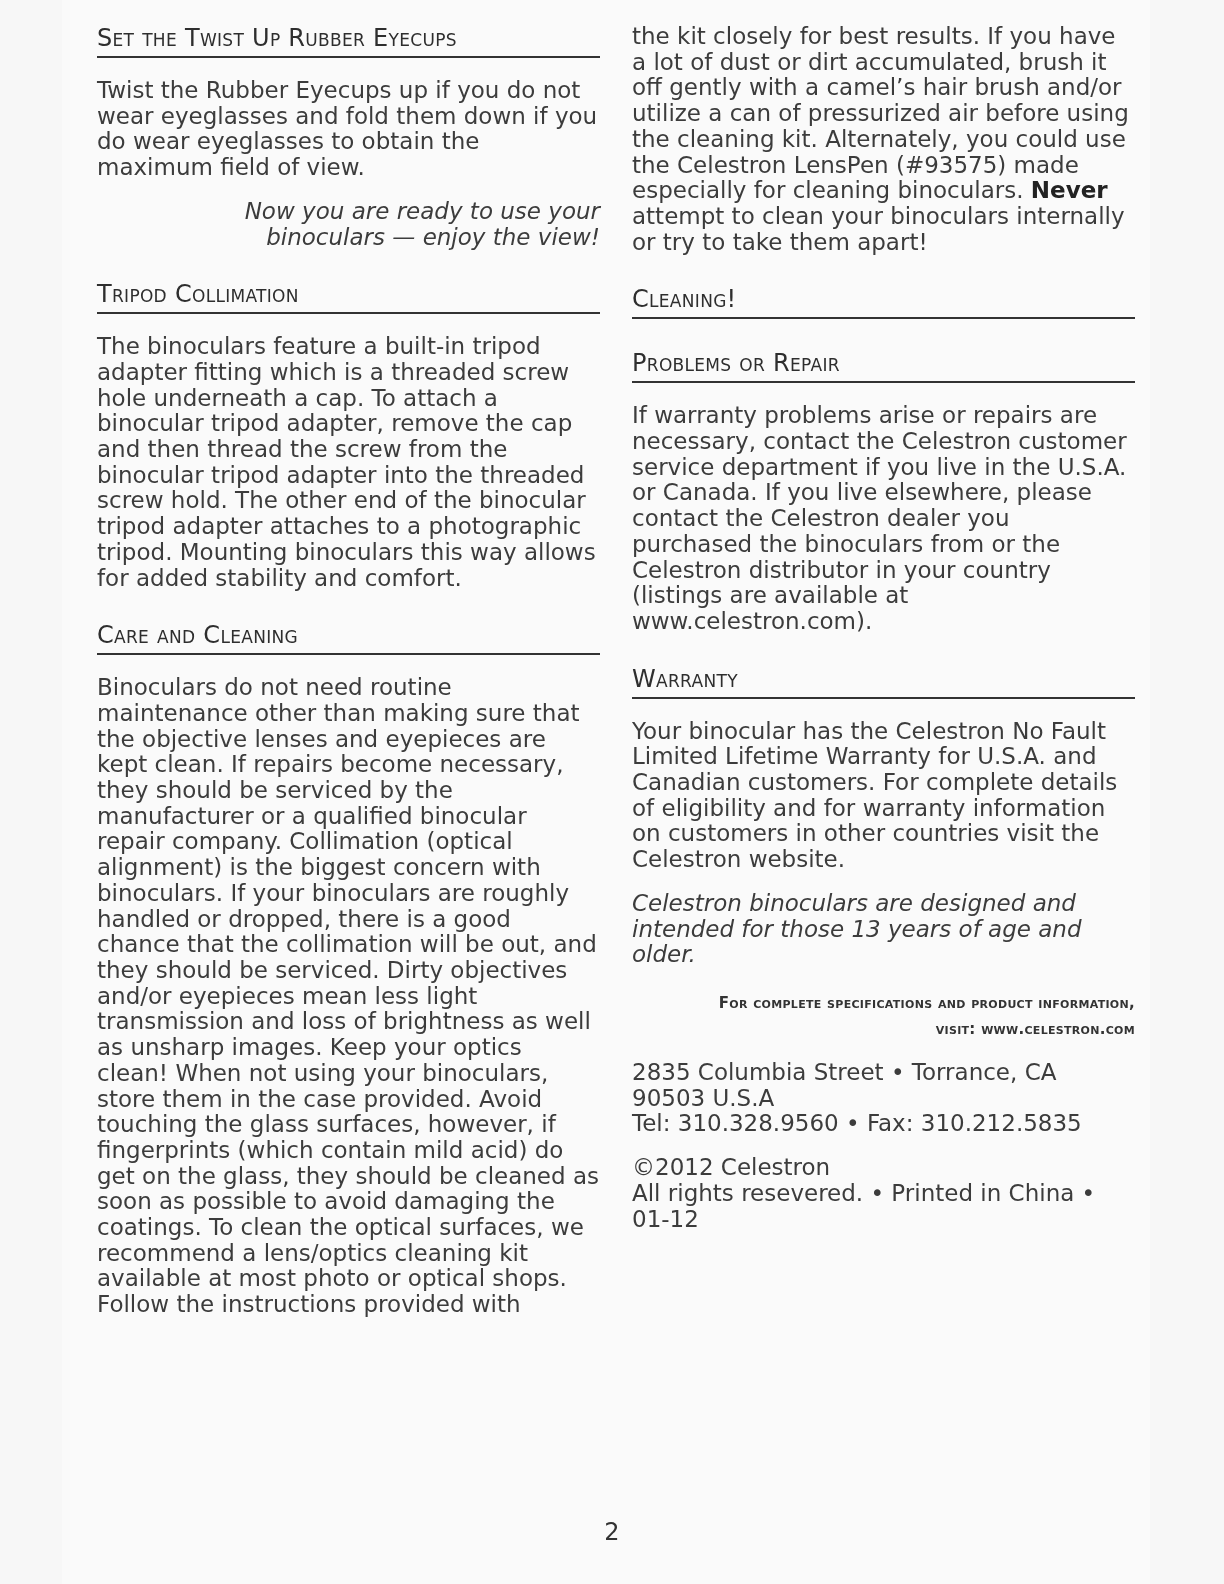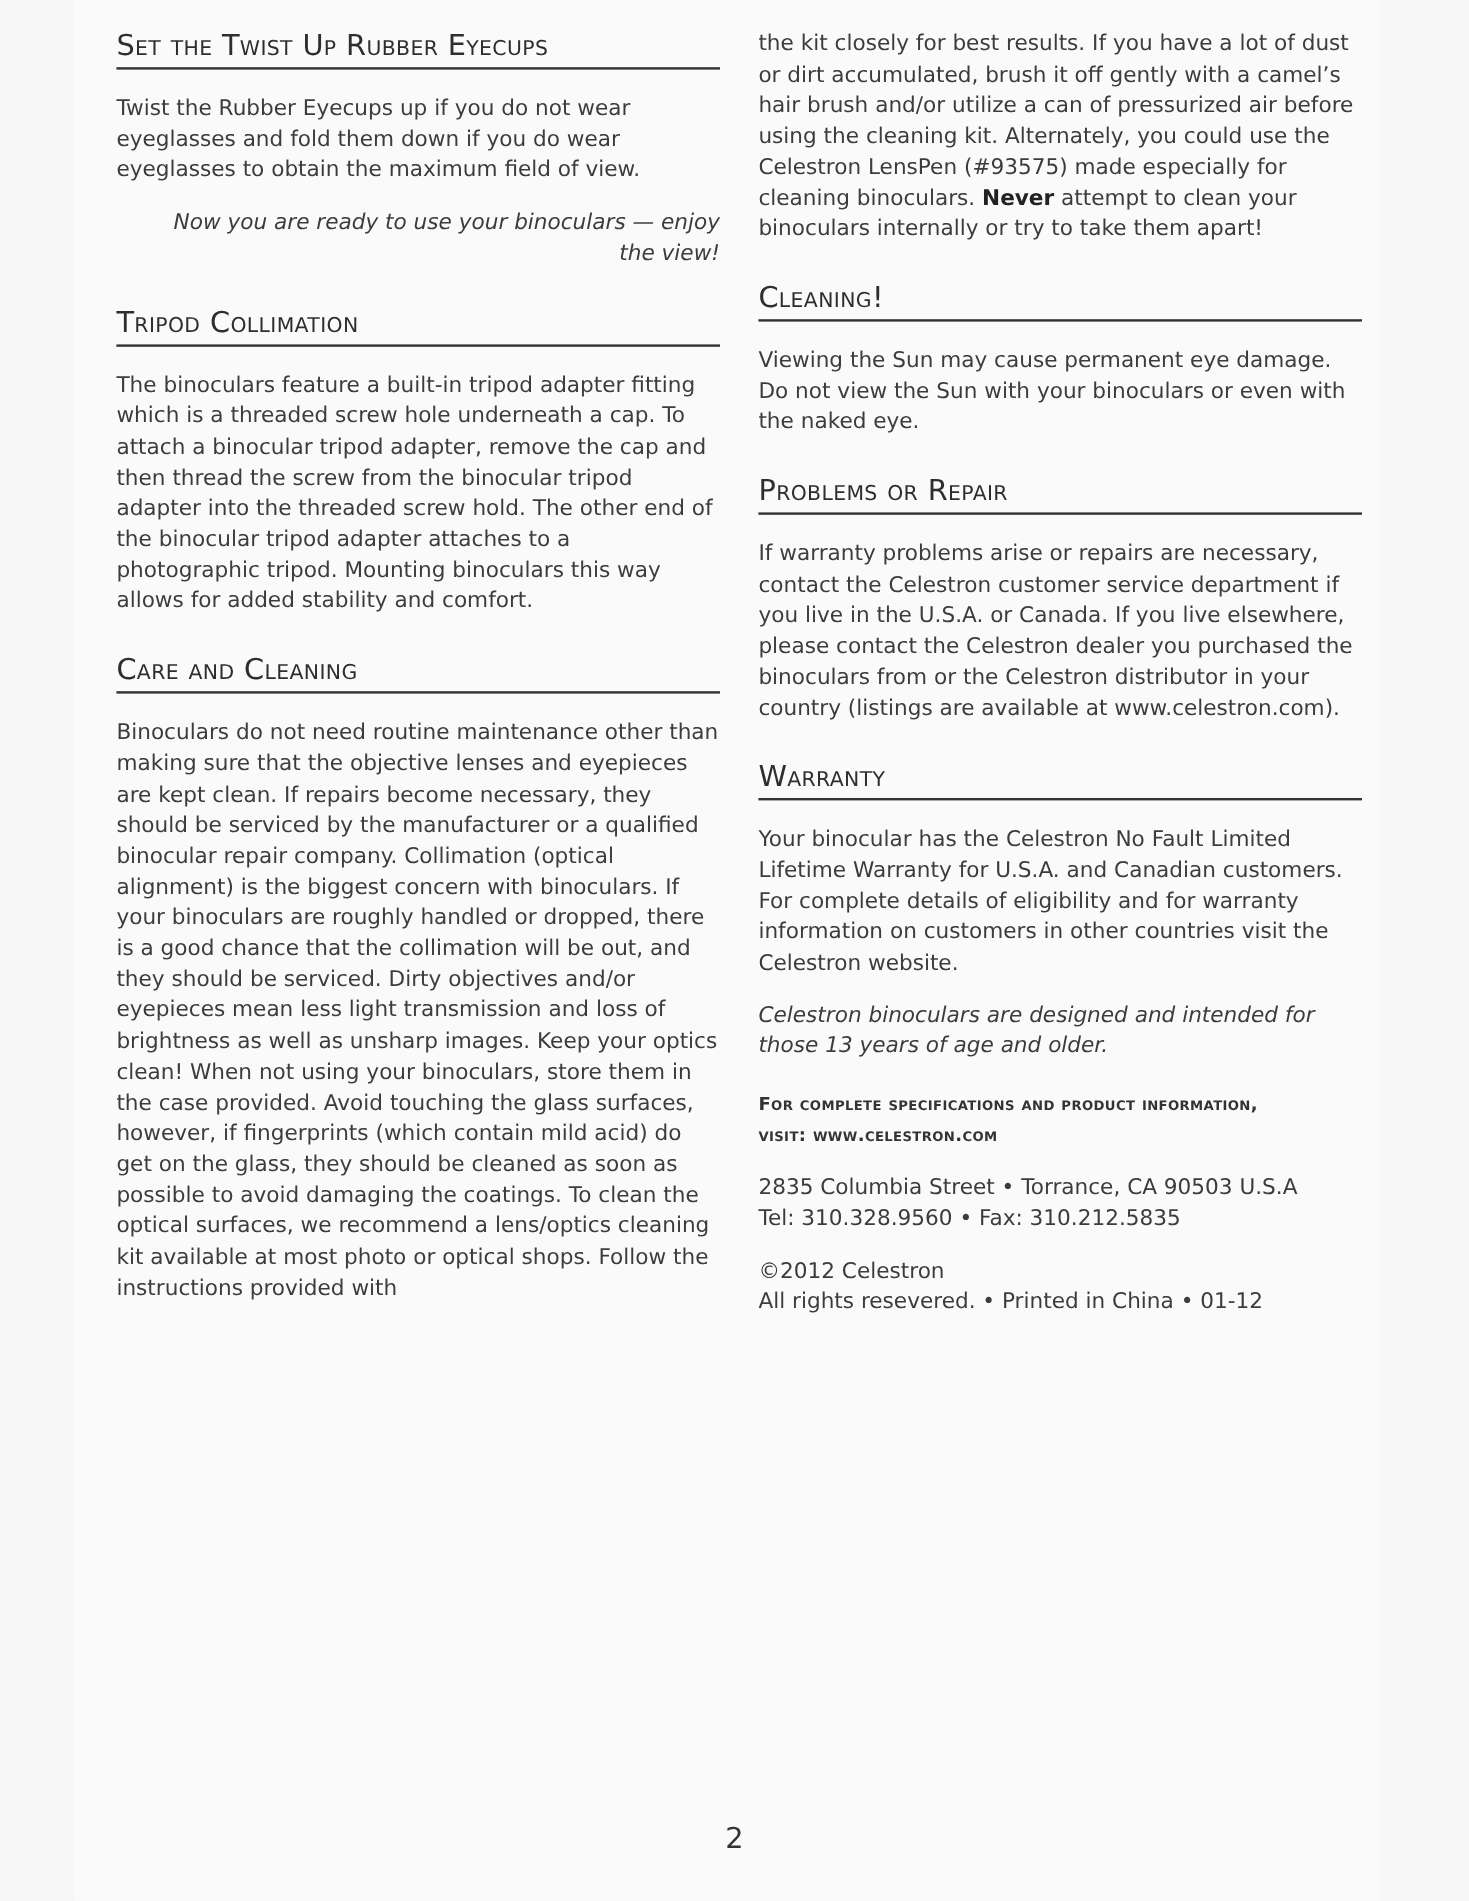--- a/index.html
+++ b/index.html
@@ -22,28 +22,28 @@
     font-family: "DejaVu Sans", sans-serif;
     font-size: 24px; color: #2e2e2e;
     letter-spacing: 0.3px;
     border-bottom: 2px solid #333;
     padding-bottom: 4px;
     margin: 0 0 20px 0;
     font-variant: small-caps;
     font-weight: normal;
   }
   p {
-    font-size: 18px; line-height: 25.7px; margin: 0;
+    font-size: 23px; line-height: 25.7px; margin: 0;
     color: #3c3c3c;
   }
   .italic-note { font-style: italic; margin: 18px 0 0 30px; text-align: right; }
   .section { margin-bottom: 30px; }
   .bold { font-weight: bold; color: #222; }
   .center-caps {
-    text-align: left; font-variant: small-caps; font-size: 15px;
+    text-align: right; font-variant: small-caps; font-size: 15px;
     line-height: 26px; color: #333; font-weight: bold; letter-spacing: 0.3px;
     margin-top: 22px;
   }
   .block { margin-top: 18px; }
   .page-number {
     position: absolute; left: 0; width: 1224px; top: 1518px; text-align: center;
     font-size: 24px; color: #333;
   }
 </style>
 </head>
@@ -66,21 +66,20 @@
     <p>Binoculars do not need routine maintenance other than making sure that the objective lenses and eyepieces are kept clean. If repairs become necessary, they should be serviced by the manufacturer or a qualified binocular repair company. Collimation (optical alignment) is the biggest concern with binoculars. If your binoculars are roughly handled or dropped, there is a good chance that the collimation will be out, and they should be serviced. Dirty objectives and/or eyepieces mean less light transmission and loss of brightness as well as unsharp images. Keep your optics clean! When not using your binoculars, store them in the case provided. Avoid touching the glass surfaces, however, if fingerprints (which contain mild acid) do get on the glass, they should be cleaned as soon as possible to avoid damaging the coatings. To clean the optical surfaces, we recommend a lens/optics cleaning kit available at most photo or optical shops. Follow the instructions provided with</p>
   </div>
 </div>
 
 <div class="col col-right">
   <div class="section">
     <p><span>the kit closely for best results. If you have a lot of dust or dirt accumulated, brush it off gently with a camel’s hair brush and/or utilize a can of pressurized air before using the cleaning kit. Alternately, you could use the Celestron LensPen (#93575) made especially for cleaning binoculars. </span><span class="bold">Never</span><span> attempt to clean your binoculars internally or try to take them apart!</span></p>
   </div>
   <div class="section">
     <h2 class="heading">Cleaning!</h2>
-    <p>Viewing the Sun may cause permanent eye damage. Do not view the Sun with your binoculars or even with the naked eye.</p>
   </div>
   <div class="section">
     <h2 class="heading">Problems or Repair</h2>
     <p>If warranty problems arise or repairs are necessary, contact the Celestron customer service department if you live in the U.S.A. or Canada. If you live elsewhere, please contact the Celestron dealer you purchased the binoculars from or the Celestron distributor in your country (listings are available at www.celestron.com).</p>
   </div>
   <div class="section">
     <h2 class="heading">Warranty</h2>
     <p>Your binocular has the Celestron No Fault Limited Lifetime Warranty for U.S.A. and Canadian customers. For complete details of eligibility and for warranty information on customers in other countries visit the Celestron website.</p>
     <p class="block" style="font-style: italic;">Celestron binoculars are designed and intended for those 13 years of age and older.</p>
     <div class="center-caps">

